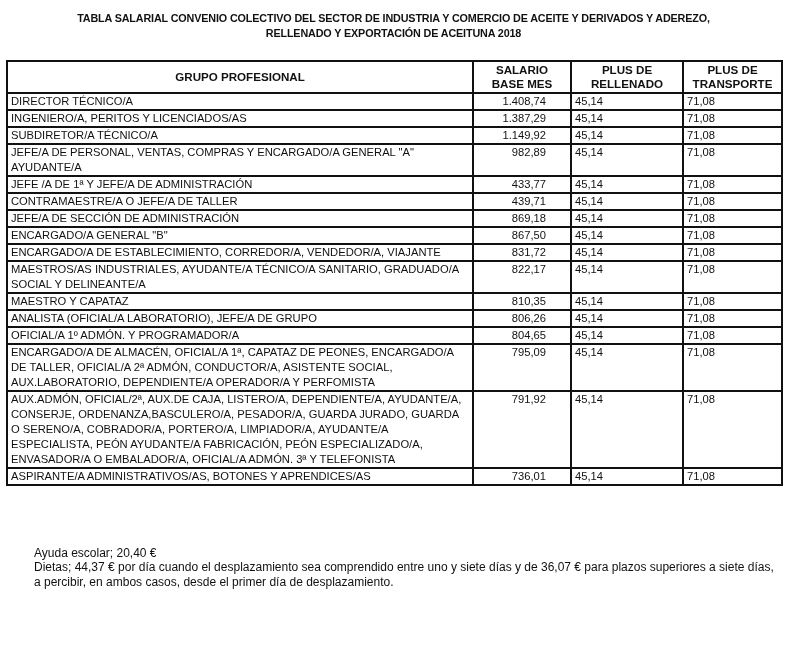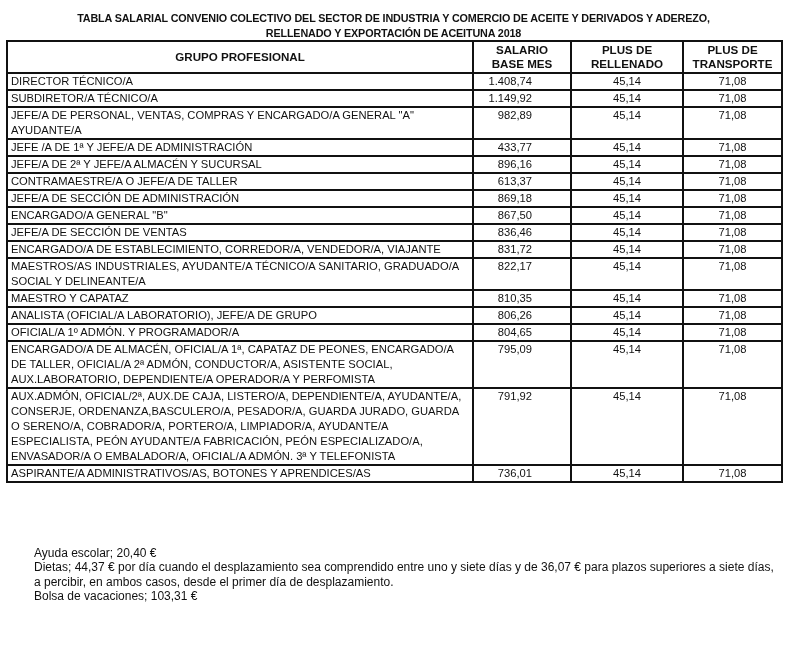--- a/index.html
+++ b/index.html
@@ -27,21 +27,21 @@
     line-height: 15px;
     letter-spacing: -0.15px;
     transform: scaleX(0.93);
     transform-origin: center top;
   }
   .title div { white-space: nowrap; }
 
   table.salary {
     position: absolute;
     left: 6px;
-    top: 40px;
+    top: 60px;
     width: 775px;
     border-collapse: collapse;
     table-layout: fixed;
     font-size: 11.2px;
     border: 2px solid #111;
   }
   table.salary col.c-group { width: 466px; }
   table.salary col.c-base  { width: 98px; }
   table.salary col.c-asis  { width: 112px; }
   table.salary col.c-trans { width: 99px; }
@@ -60,25 +60,24 @@
     border-left: 2px solid #111;
     border-right: 2px solid #111;
     border-top: 2px solid #111;
     border-bottom: 2px solid #111;
     padding: 0 3px;
     vertical-align: top;
     line-height: 15px;
     height: 15px;
   }
   table.salary td.num {
-    text-align: center;
   }
   table.salary td.num-base {
     text-align: right;
-    padding-right: 38px;
+    padding-right: 24px;
     margin-left: 30px;
   }
   .notes {
     position: absolute;
     left: 34px;
     top: 546px;
     width: 745px;
     font-size: 12px;
     line-height: 14.3px;
   }
@@ -119,64 +118,58 @@
     </tr>
   </thead>
   <tbody id="table-body">
       <tr>
         <td>DIRECTOR TÉCNICO/A</td>
         <td class="num num-base">1.408,74</td>
         <td class="num">45,14</td>
         <td class="num">71,08</td>
       </tr>
       <tr>
+        <td>INGENIERO/A, PERITOS Y LICENCIADOS/AS</td>
+        <td class="num num-base">1.387,29</td>
+        <td class="num">45,14</td>
+        <td class="num">71,08</td>
+      </tr>
+      <tr>
         <td>SUBDIRETOR/A TÉCNICO/A</td>
         <td class="num num-base">1.149,92</td>
         <td class="num">45,14</td>
         <td class="num">71,08</td>
       </tr>
       <tr>
         <td>JEFE/A DE PERSONAL, VENTAS, COMPRAS Y ENCARGADO/A GENERAL "A" AYUDANTE/A</td>
         <td class="num num-base">982,89</td>
         <td class="num">45,14</td>
         <td class="num">71,08</td>
       </tr>
       <tr>
         <td>JEFE /A DE 1ª Y JEFE/A DE ADMINISTRACIÓN</td>
         <td class="num num-base">433,77</td>
         <td class="num">45,14</td>
         <td class="num">71,08</td>
       </tr>
       <tr>
-        <td>JEFE/A DE 2ª Y JEFE/A ALMACÉN Y SUCURSAL</td>
-        <td class="num num-base">896,16</td>
-        <td class="num">45,14</td>
-        <td class="num">71,08</td>
-      </tr>
-      <tr>
         <td>CONTRAMAESTRE/A O JEFE/A DE TALLER</td>
-        <td class="num num-base">613,37</td>
+        <td class="num num-base">439,71</td>
         <td class="num">45,14</td>
         <td class="num">71,08</td>
       </tr>
       <tr>
         <td>JEFE/A DE SECCIÓN DE ADMINISTRACIÓN</td>
         <td class="num num-base">869,18</td>
         <td class="num">45,14</td>
         <td class="num">71,08</td>
       </tr>
       <tr>
         <td>ENCARGADO/A GENERAL "B"</td>
         <td class="num num-base">867,50</td>
-        <td class="num">45,14</td>
-        <td class="num">71,08</td>
-      </tr>
-      <tr>
-        <td>JEFE/A DE SECCIÓN DE VENTAS</td>
-        <td class="num num-base">836,46</td>
         <td class="num">45,14</td>
         <td class="num">71,08</td>
       </tr>
       <tr>
         <td>ENCARGADO/A DE ESTABLECIMIENTO, CORREDOR/A, VENDEDOR/A, VIAJANTE</td>
         <td class="num num-base">831,72</td>
         <td class="num">45,14</td>
         <td class="num">71,08</td>
       </tr>
       <tr>
@@ -221,14 +214,13 @@
         <td class="num">45,14</td>
         <td class="num">71,08</td>
       </tr>
     </tbody>
 </table>
 
 <div class="notes" id="notes">
     <div>Ayuda escolar; 20,40 €</div>
     <div>Dietas; 44,37 € por día cuando el desplazamiento sea comprendido entre uno y siete días y de 36,07 € para plazos superiores a siete días,</div>
     <div>a percibir, en ambos casos, desde el primer día de desplazamiento.</div>
-    <div>Bolsa de vacaciones; 103,31 €</div>
   </div>
 
 </body></html>

